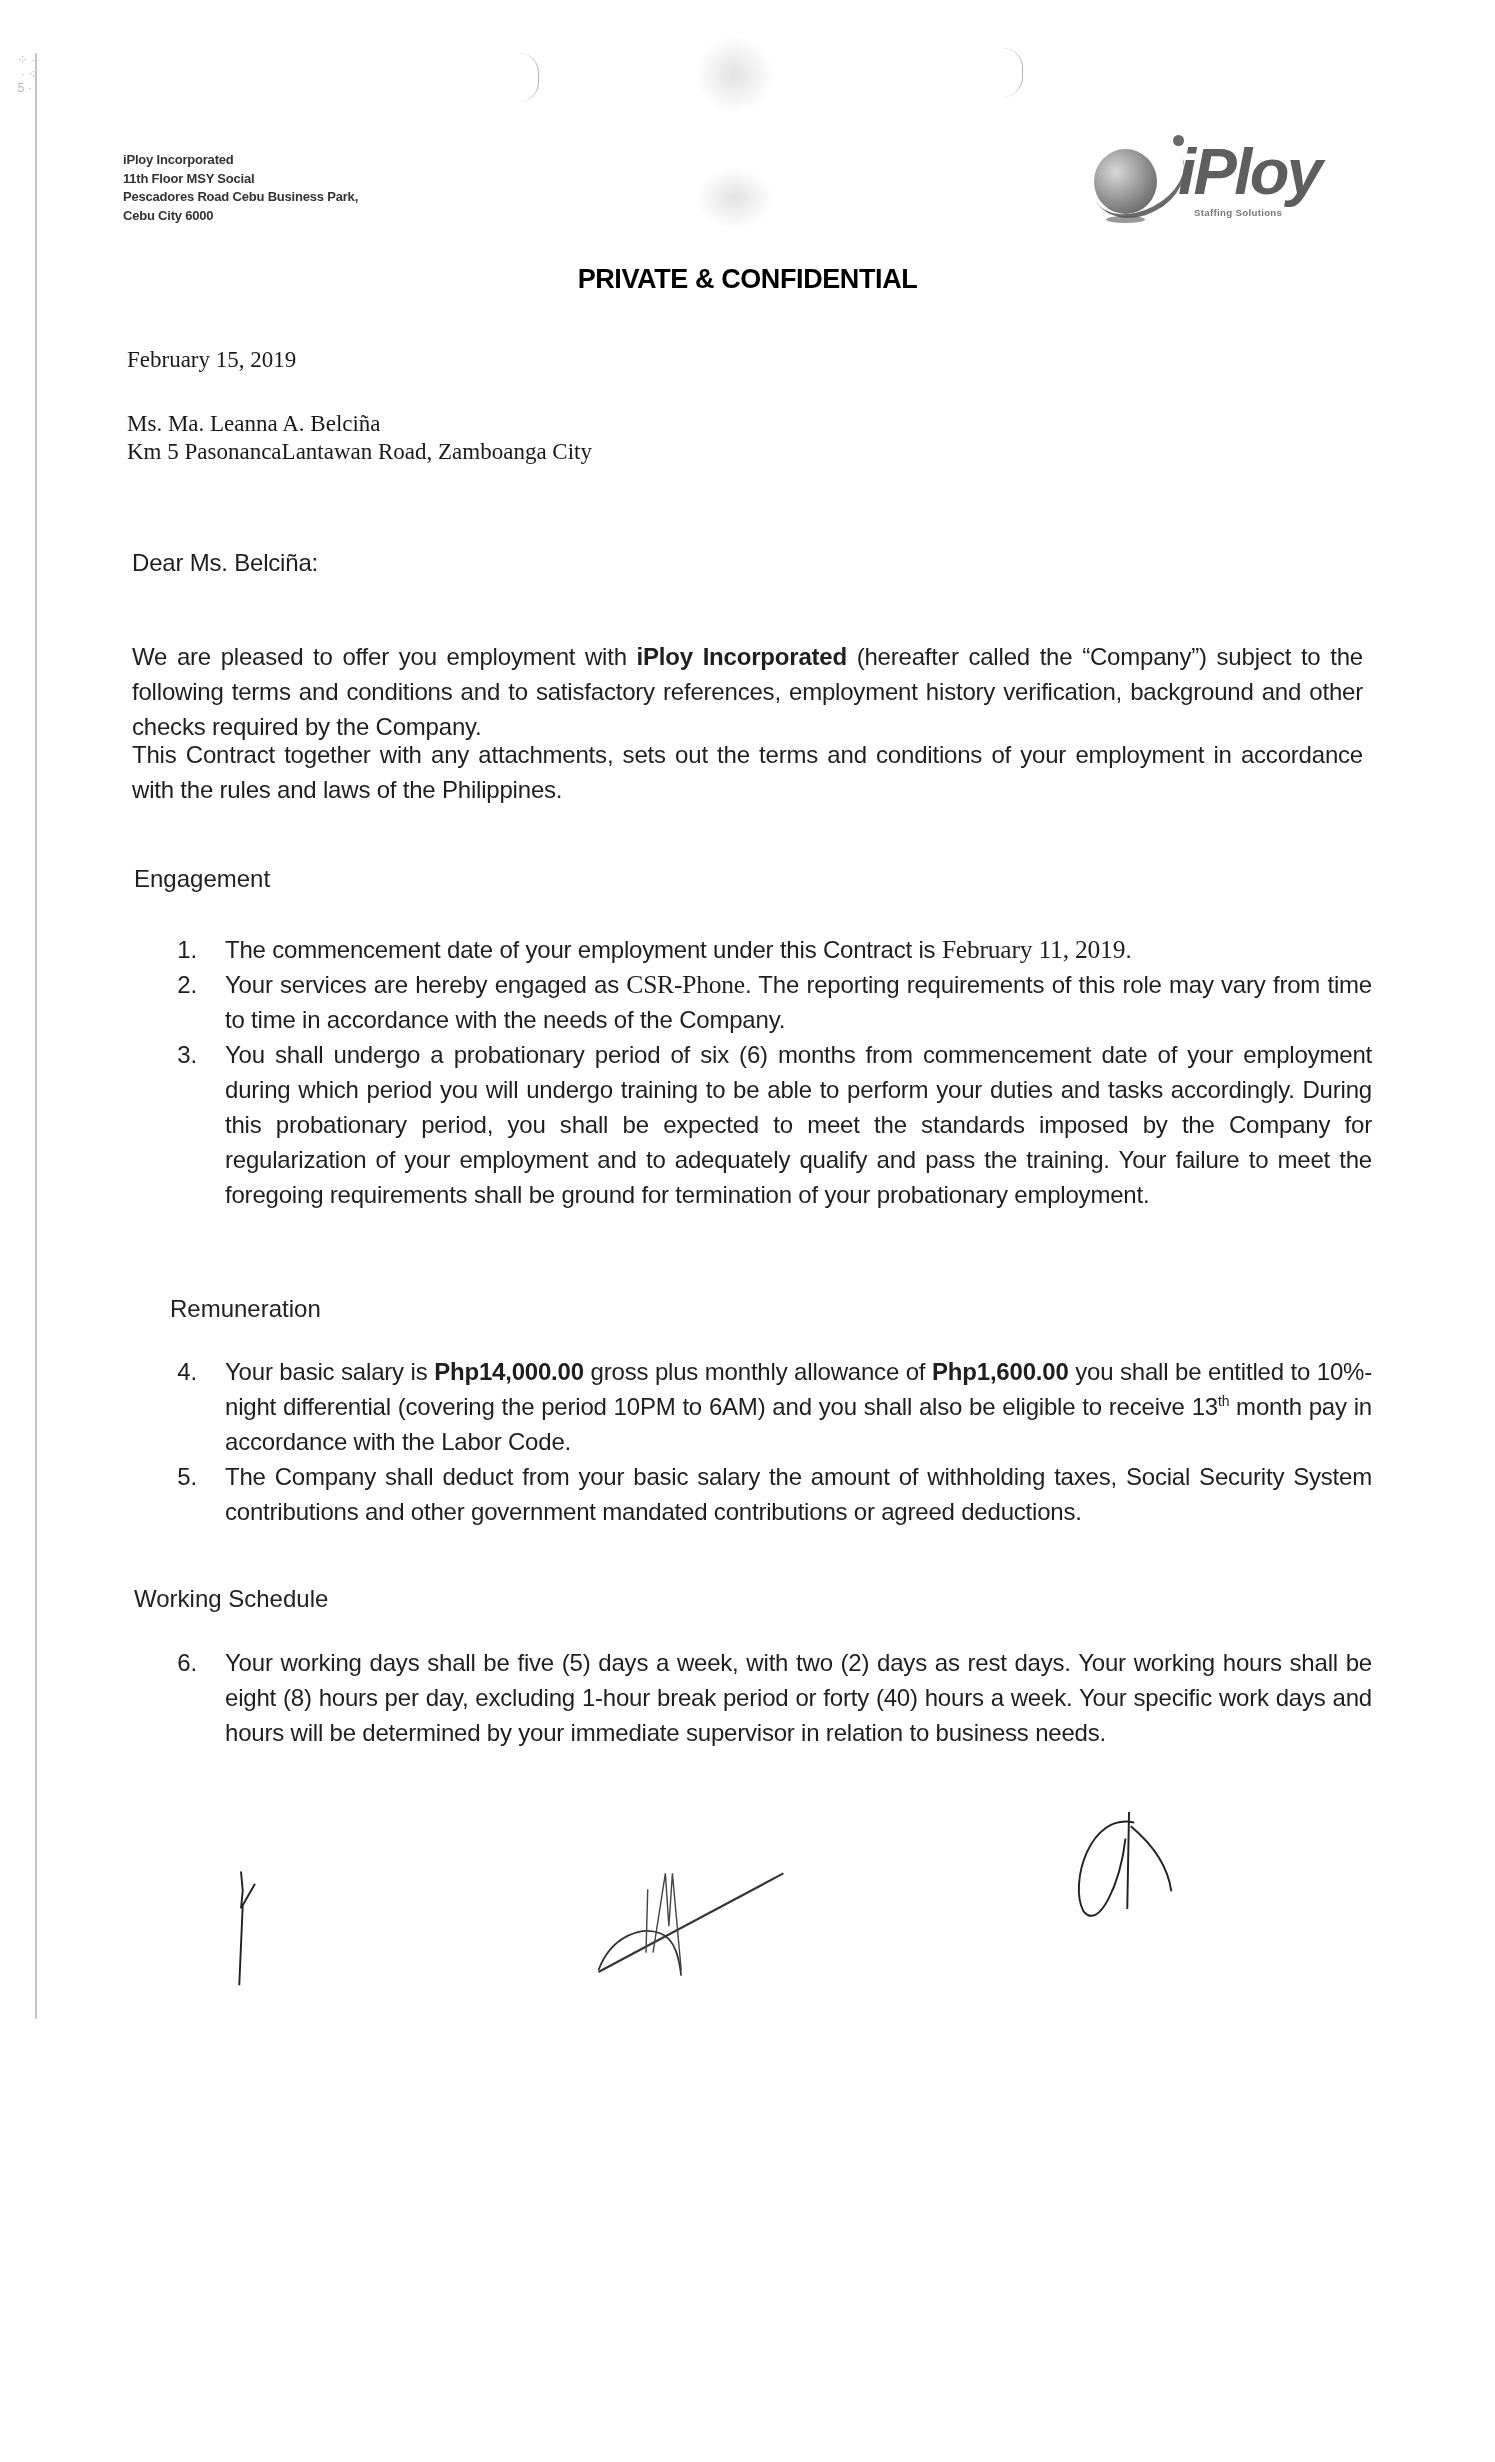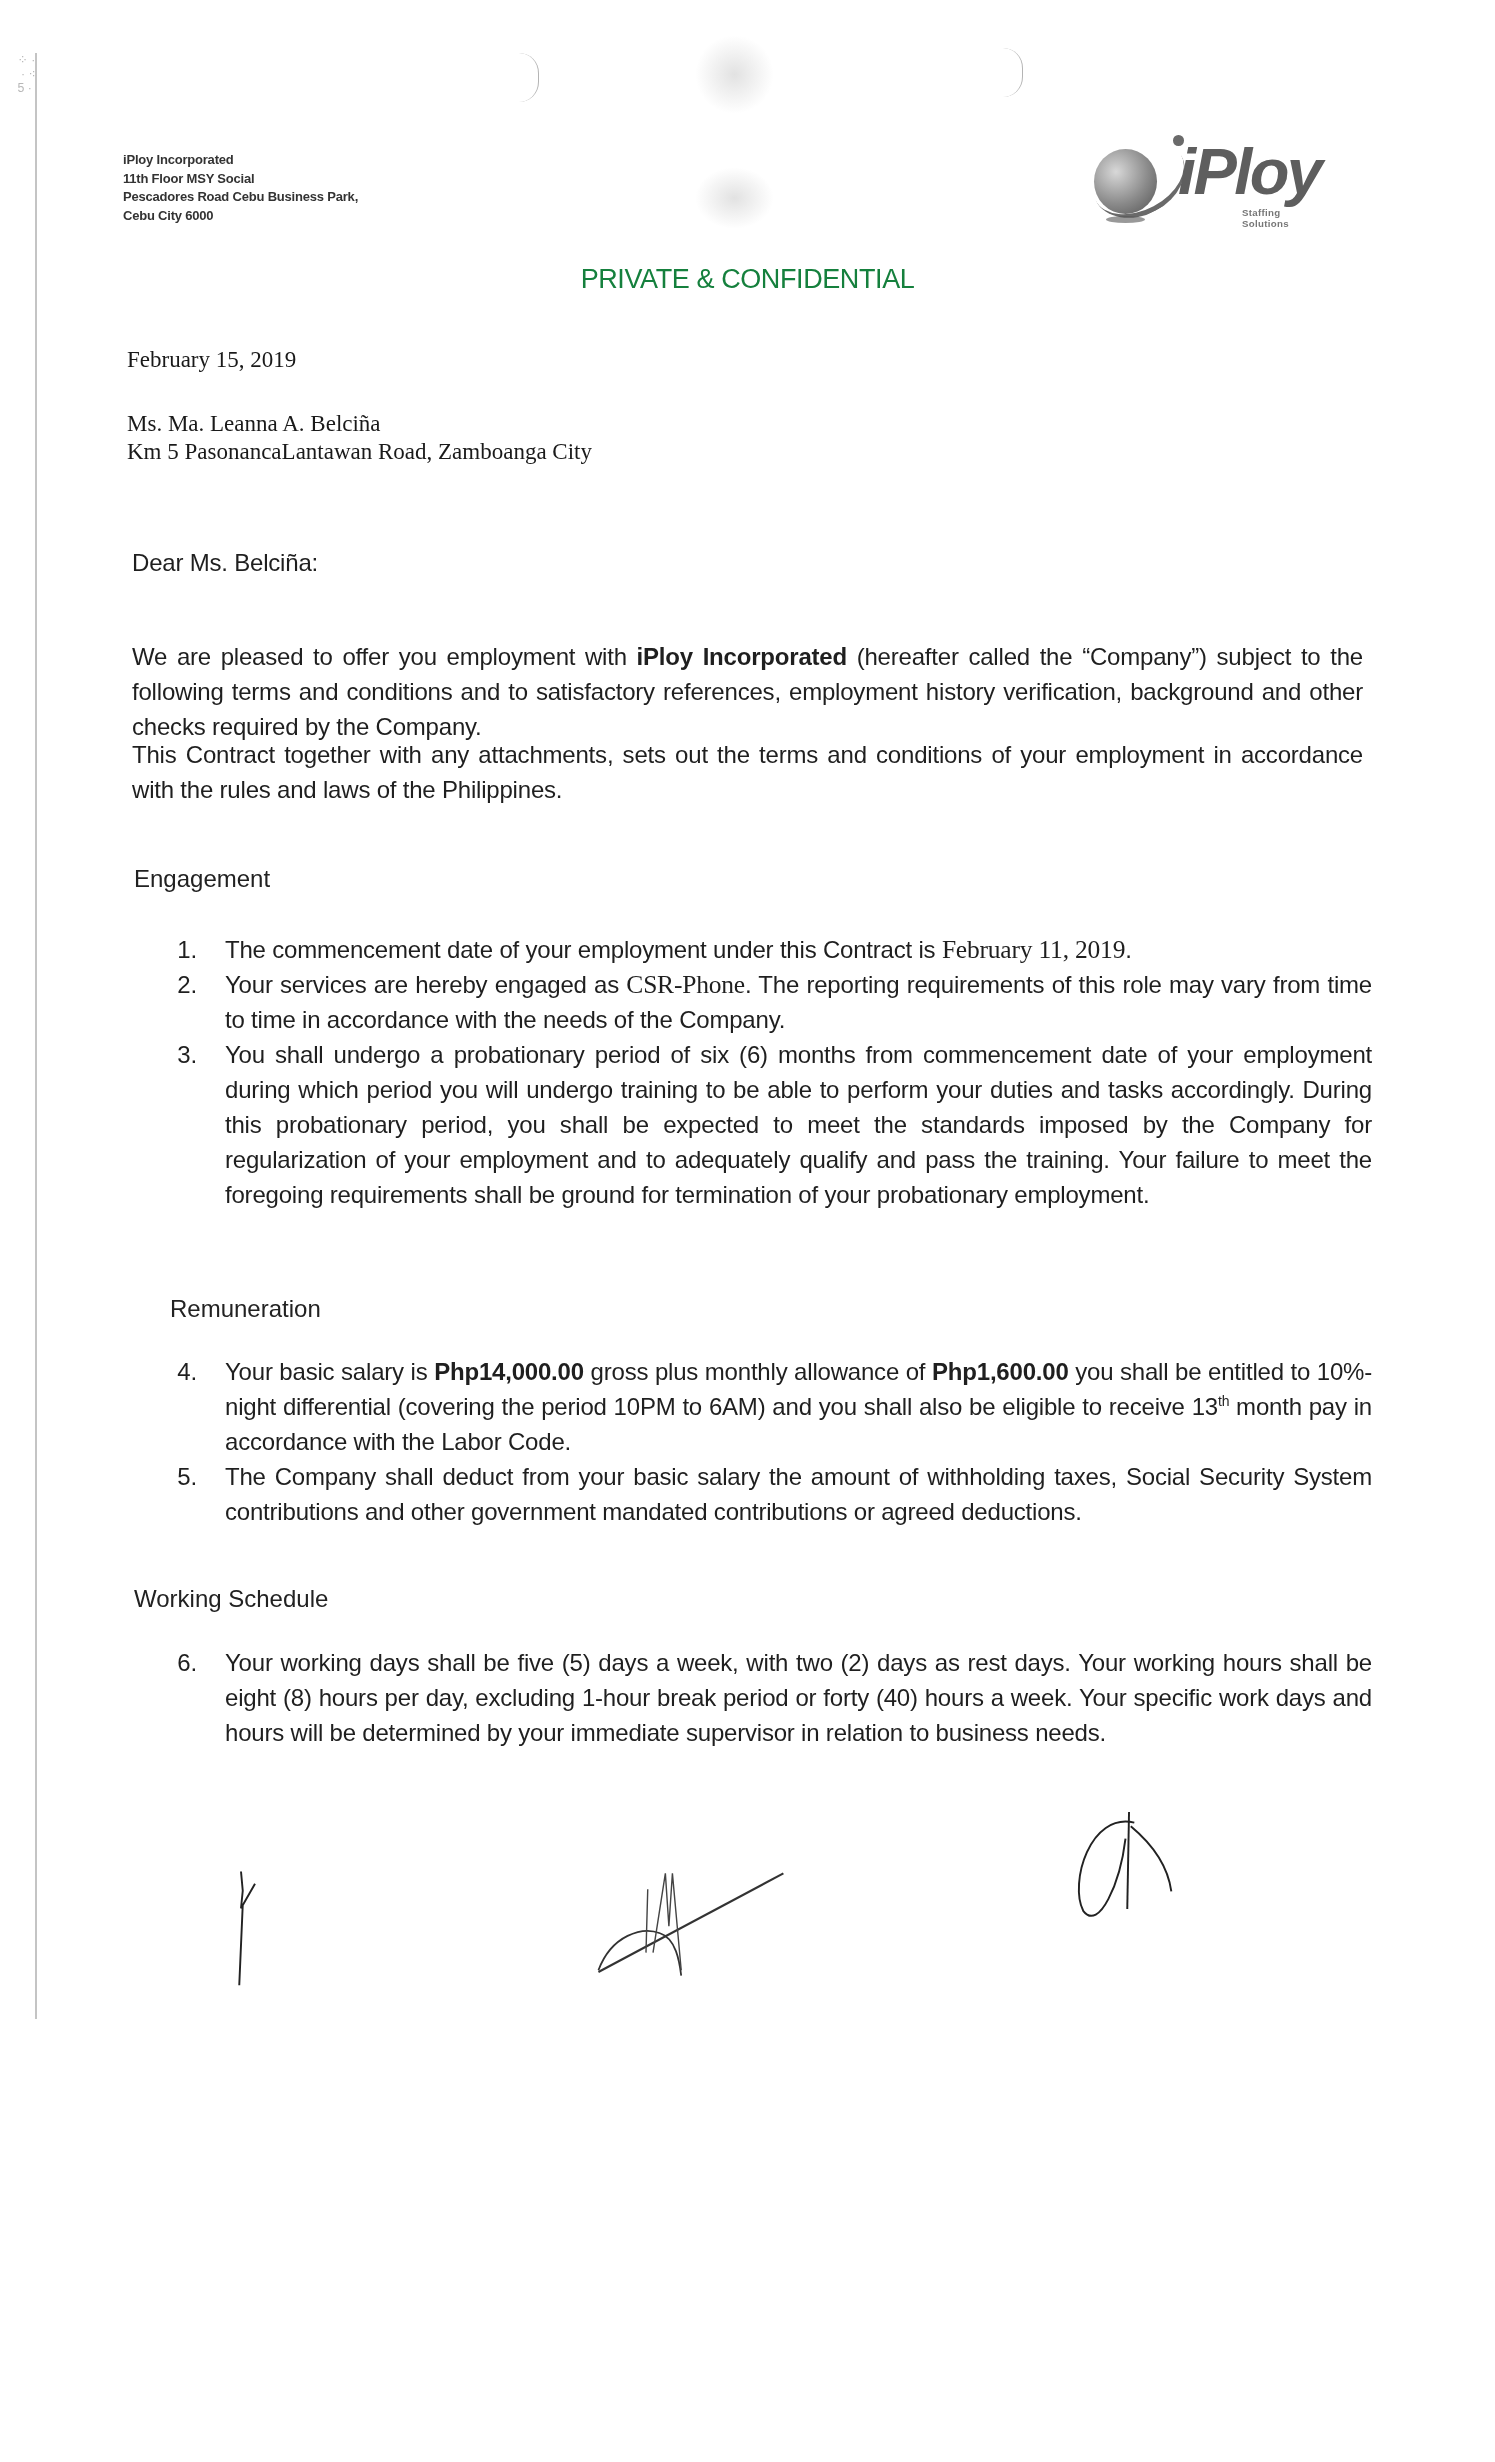--- a/index.html
+++ b/index.html
@@ -27,24 +27,24 @@
   }
   .logo .swoosh {
     position:absolute; left:0; top:10.6px; width:97px; height:69px;
     border-bottom:5.3px solid #6a6a6a; border-radius:50%; transform:rotate(-28deg);
   }
   .logo .dot { position:absolute; left:83px; top:5.3px; width:10.6px; height:10.6px; border-radius:50%; background:#6a6a6a; }
   .logo .word {
     position:absolute; left:88px; top:5.3px; font-size:65px; font-weight:bold; font-style:italic;
     color:#5e5e5e; letter-spacing:-2.6px; line-height:74px;
   }
-  .logo .tag { position:absolute; left:104px; top:77px; font-size:9.7px; font-weight:bold; color:#777; letter-spacing:0.3px;margin-left:48px; }
+  .logo .tag { position:absolute; left:104px; top:77px; font-size:9.7px; font-weight:bold; color:#777; letter-spacing:0.3px; }
   .logo .shadow { position:absolute; left:16px; top:86px; width:39px; height:7px; border-radius:50%; background:#555; opacity:.6; }
 
-  .title { position:absolute; left:0; width:1495px; top:264px; text-align:center; font-size:27px; font-weight:normal; color:#15803d; letter-spacing:-0.4px; }
+  .title { position:absolute; left:0; width:1495px; top:264px; text-align:center; font-size:27px; font-weight:bold; color:#000000; letter-spacing:-0.4px; }
 
   .serif { font-family:"Liberation Serif", "DejaVu Serif", serif; }
   .date { position:absolute; left:127px; top:347px; font-size:23px; color:#1a1a1a; }
   .recipient { position:absolute; left:127px; top:410px; font-size:23px; line-height:28px; color:#1a1a1a; }
 
   .body { position:absolute; left:132px; width:1231px; font-size:24px; line-height:35px; color:#1f1f1f; letter-spacing:-0.2px; }
   .salutation { top:545px; }
   .para1 { top:639px; text-align:justify; }
   .para2 { top:737px; text-align:justify; }
   .heading { position:absolute; left:134px; font-size:24px; color:#222; }

